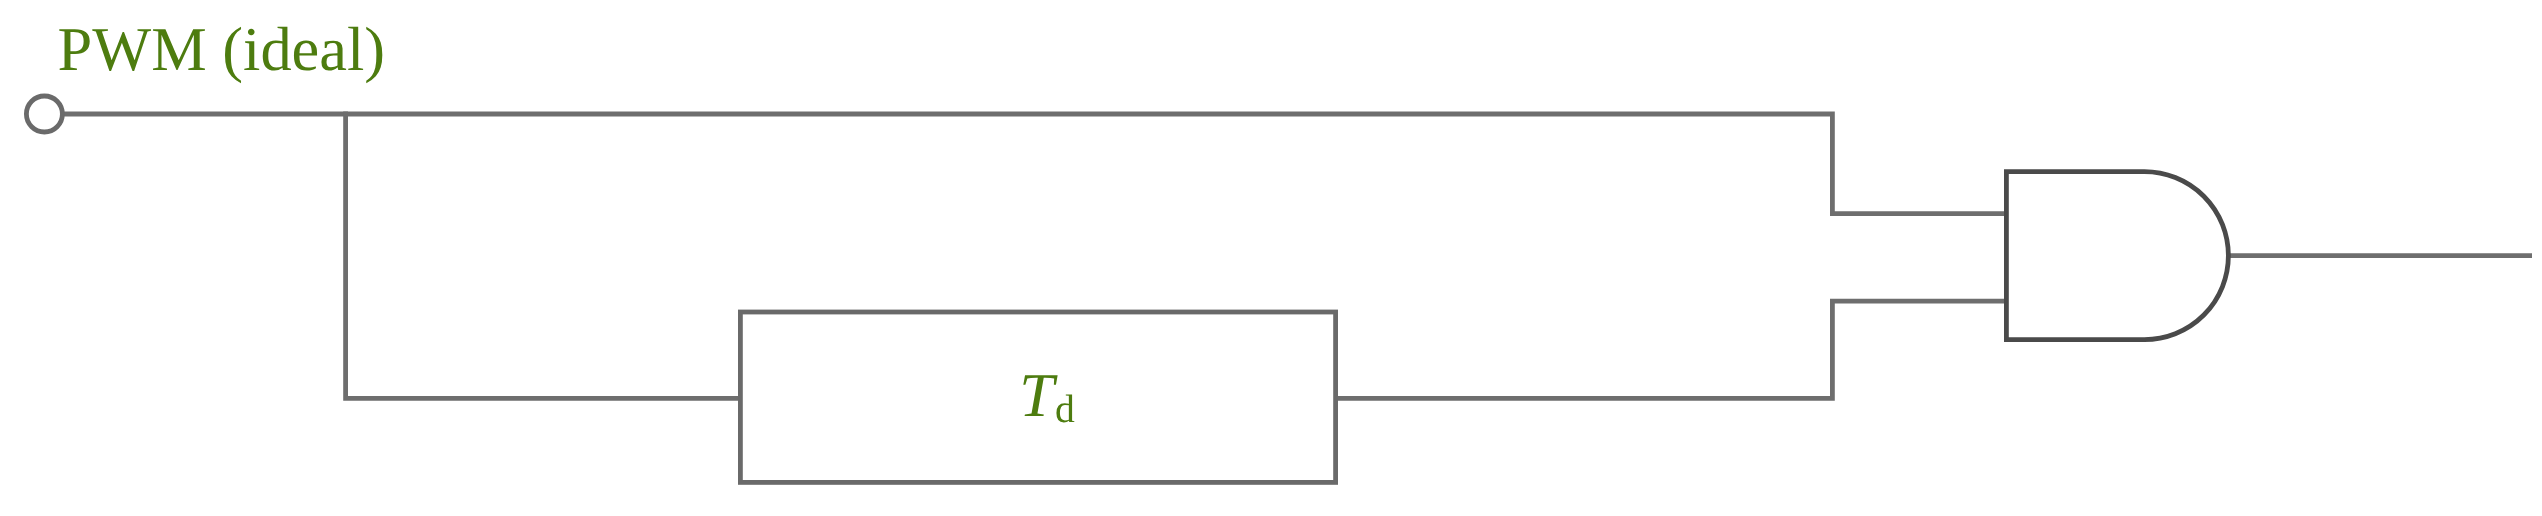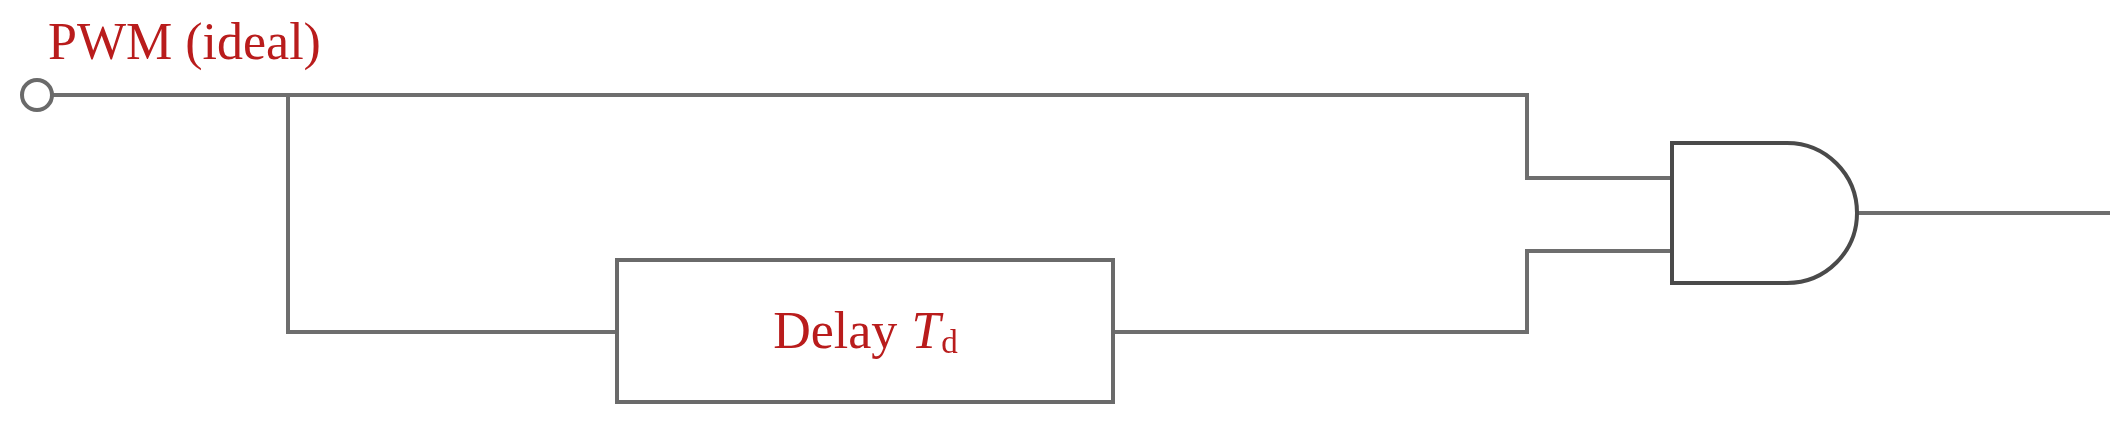--- a/index.html
+++ b/index.html
@@ -39,21 +39,21 @@
     stroke-width: 4;
     fill: #ffffff;
   }
   .terminal {
     stroke: #6a6a6a;
     stroke-width: 4;
     fill: #ffffff;
   }
   .label {
     position: absolute;
-    color: #b91c1c;
+    color: #4d7c0f;
     white-space: nowrap;
     line-height: 1;
   }
   #label-input {
     left: 48px;
     top: 16px;
     font-size: 52px;
   }
   #label-output {
     left: 1910px;
@@ -102,18 +102,17 @@
 
     <path class="gate-outline" d="M 1672 143 L 1787 143 A 70 70 0 0 1 1787 283 L 1672 283 Z"></path>
 
     <circle class="terminal" cx="37" cy="95" r="15"></circle>
   </svg>
 
   <div class="label" id="label-input">PWM (ideal)</div>
 
 
   <div class="label" id="label-delay">
-    <span>Delay</span>
       <span class="delay-t">T</span>
       <span class="delay-sub">d</span>
   </div>
 
 </div>
 
 </body></html>

